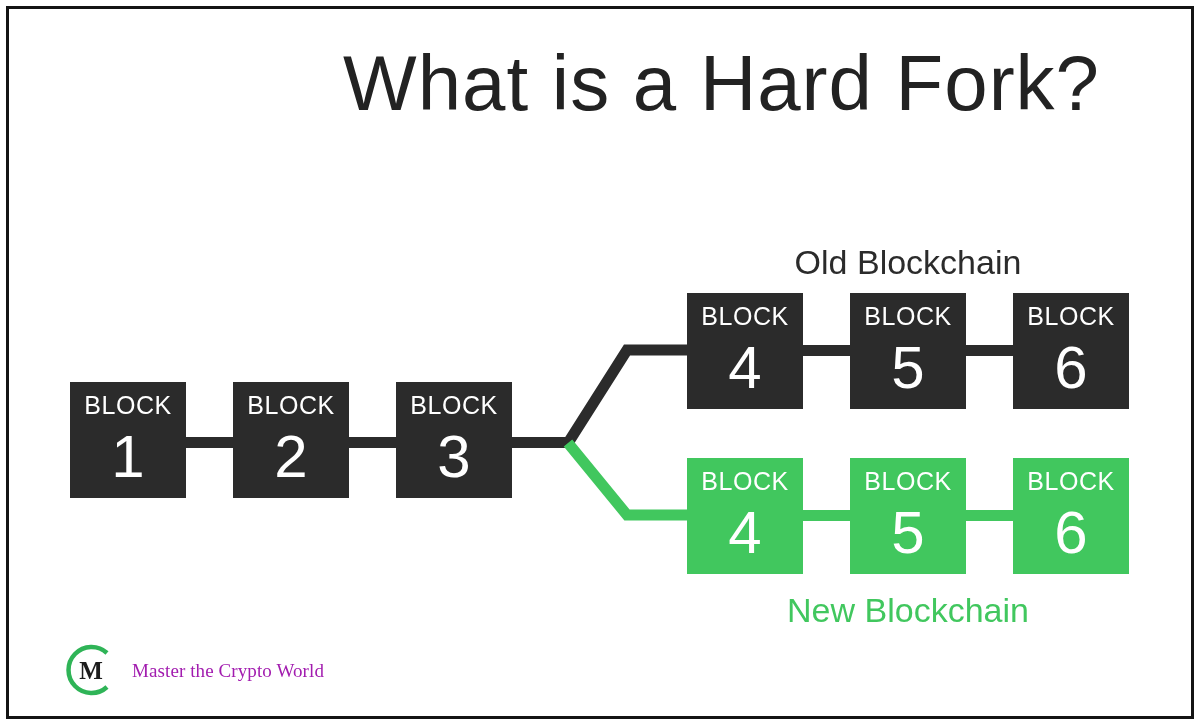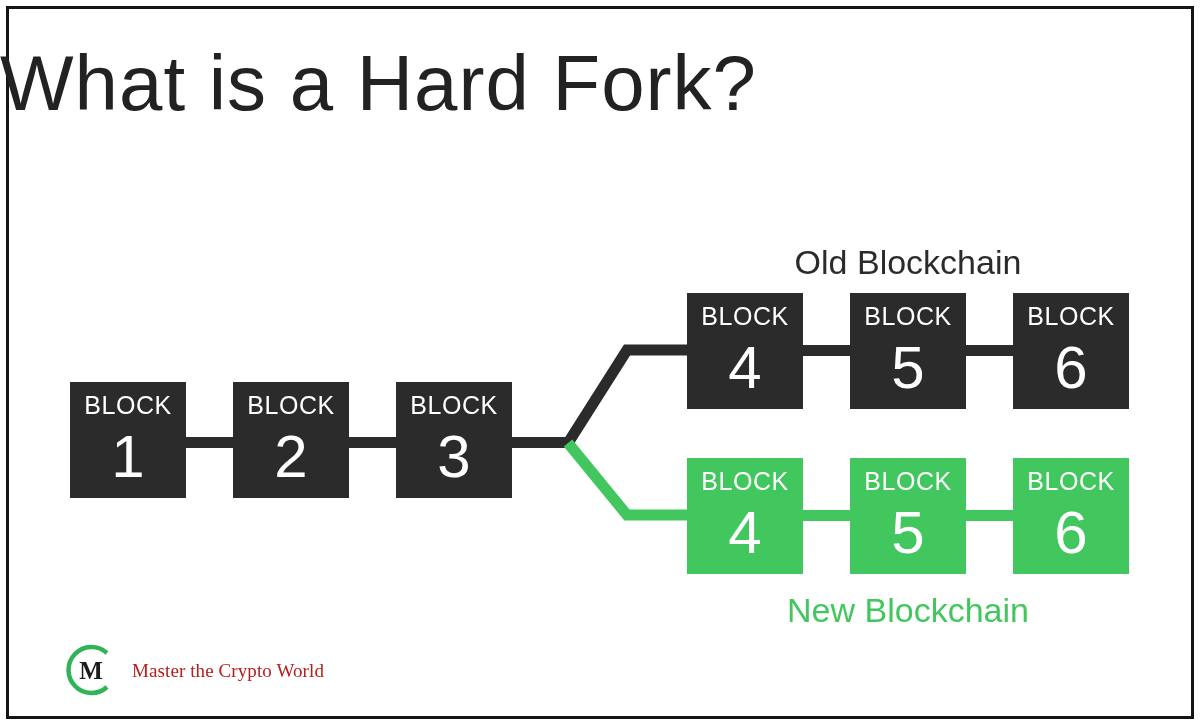--- a/index.html
+++ b/index.html
@@ -26,21 +26,21 @@
     height: 713px;
     box-sizing: border-box;
     border: 3px solid #141414;
     pointer-events: none;
   }
   #title {
     position: absolute;
     left: 0;
     top: 38px;
     width: 1100px;
-    text-align: left;
+    text-align: right;
     font-family: "Liberation Sans", sans-serif;
     font-weight: 300;
     font-size: 78px;
     letter-spacing: 1px;
     color: #222222;
     white-space: nowrap;
   }
   #diagram {
     position: absolute;
     left: 0;
@@ -90,21 +90,21 @@
   #logo-name {
     font-family: "Liberation Serif", serif;
     font-weight: bold;
     font-size: 35px;
     color: #1d1d1d;
     letter-spacing: -0.5px;
   }
   #logo-tagline {
     font-family: "Liberation Serif", serif;
     font-size: 19px;
-    color: #b91c1c;
+    color: #a21caf;
     letter-spacing: 0.1px;
   }
 </style>
 </head>
 <body>
 
 <div id="canvas">
 
   <div id="frame"></div>
 

